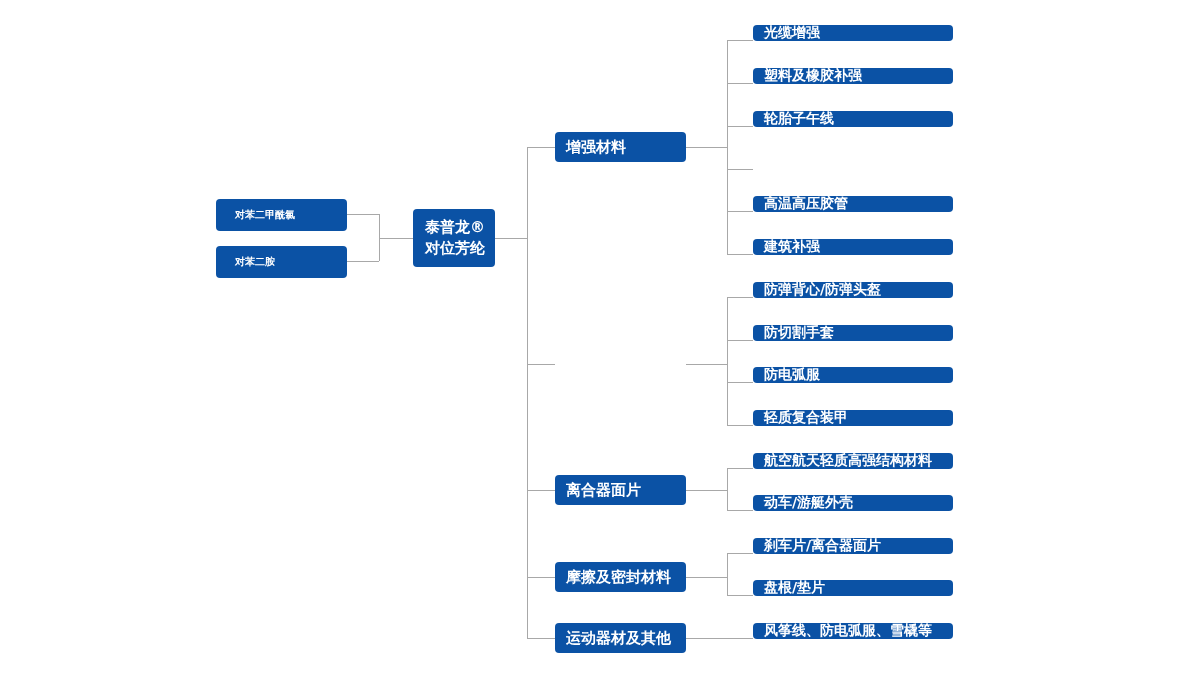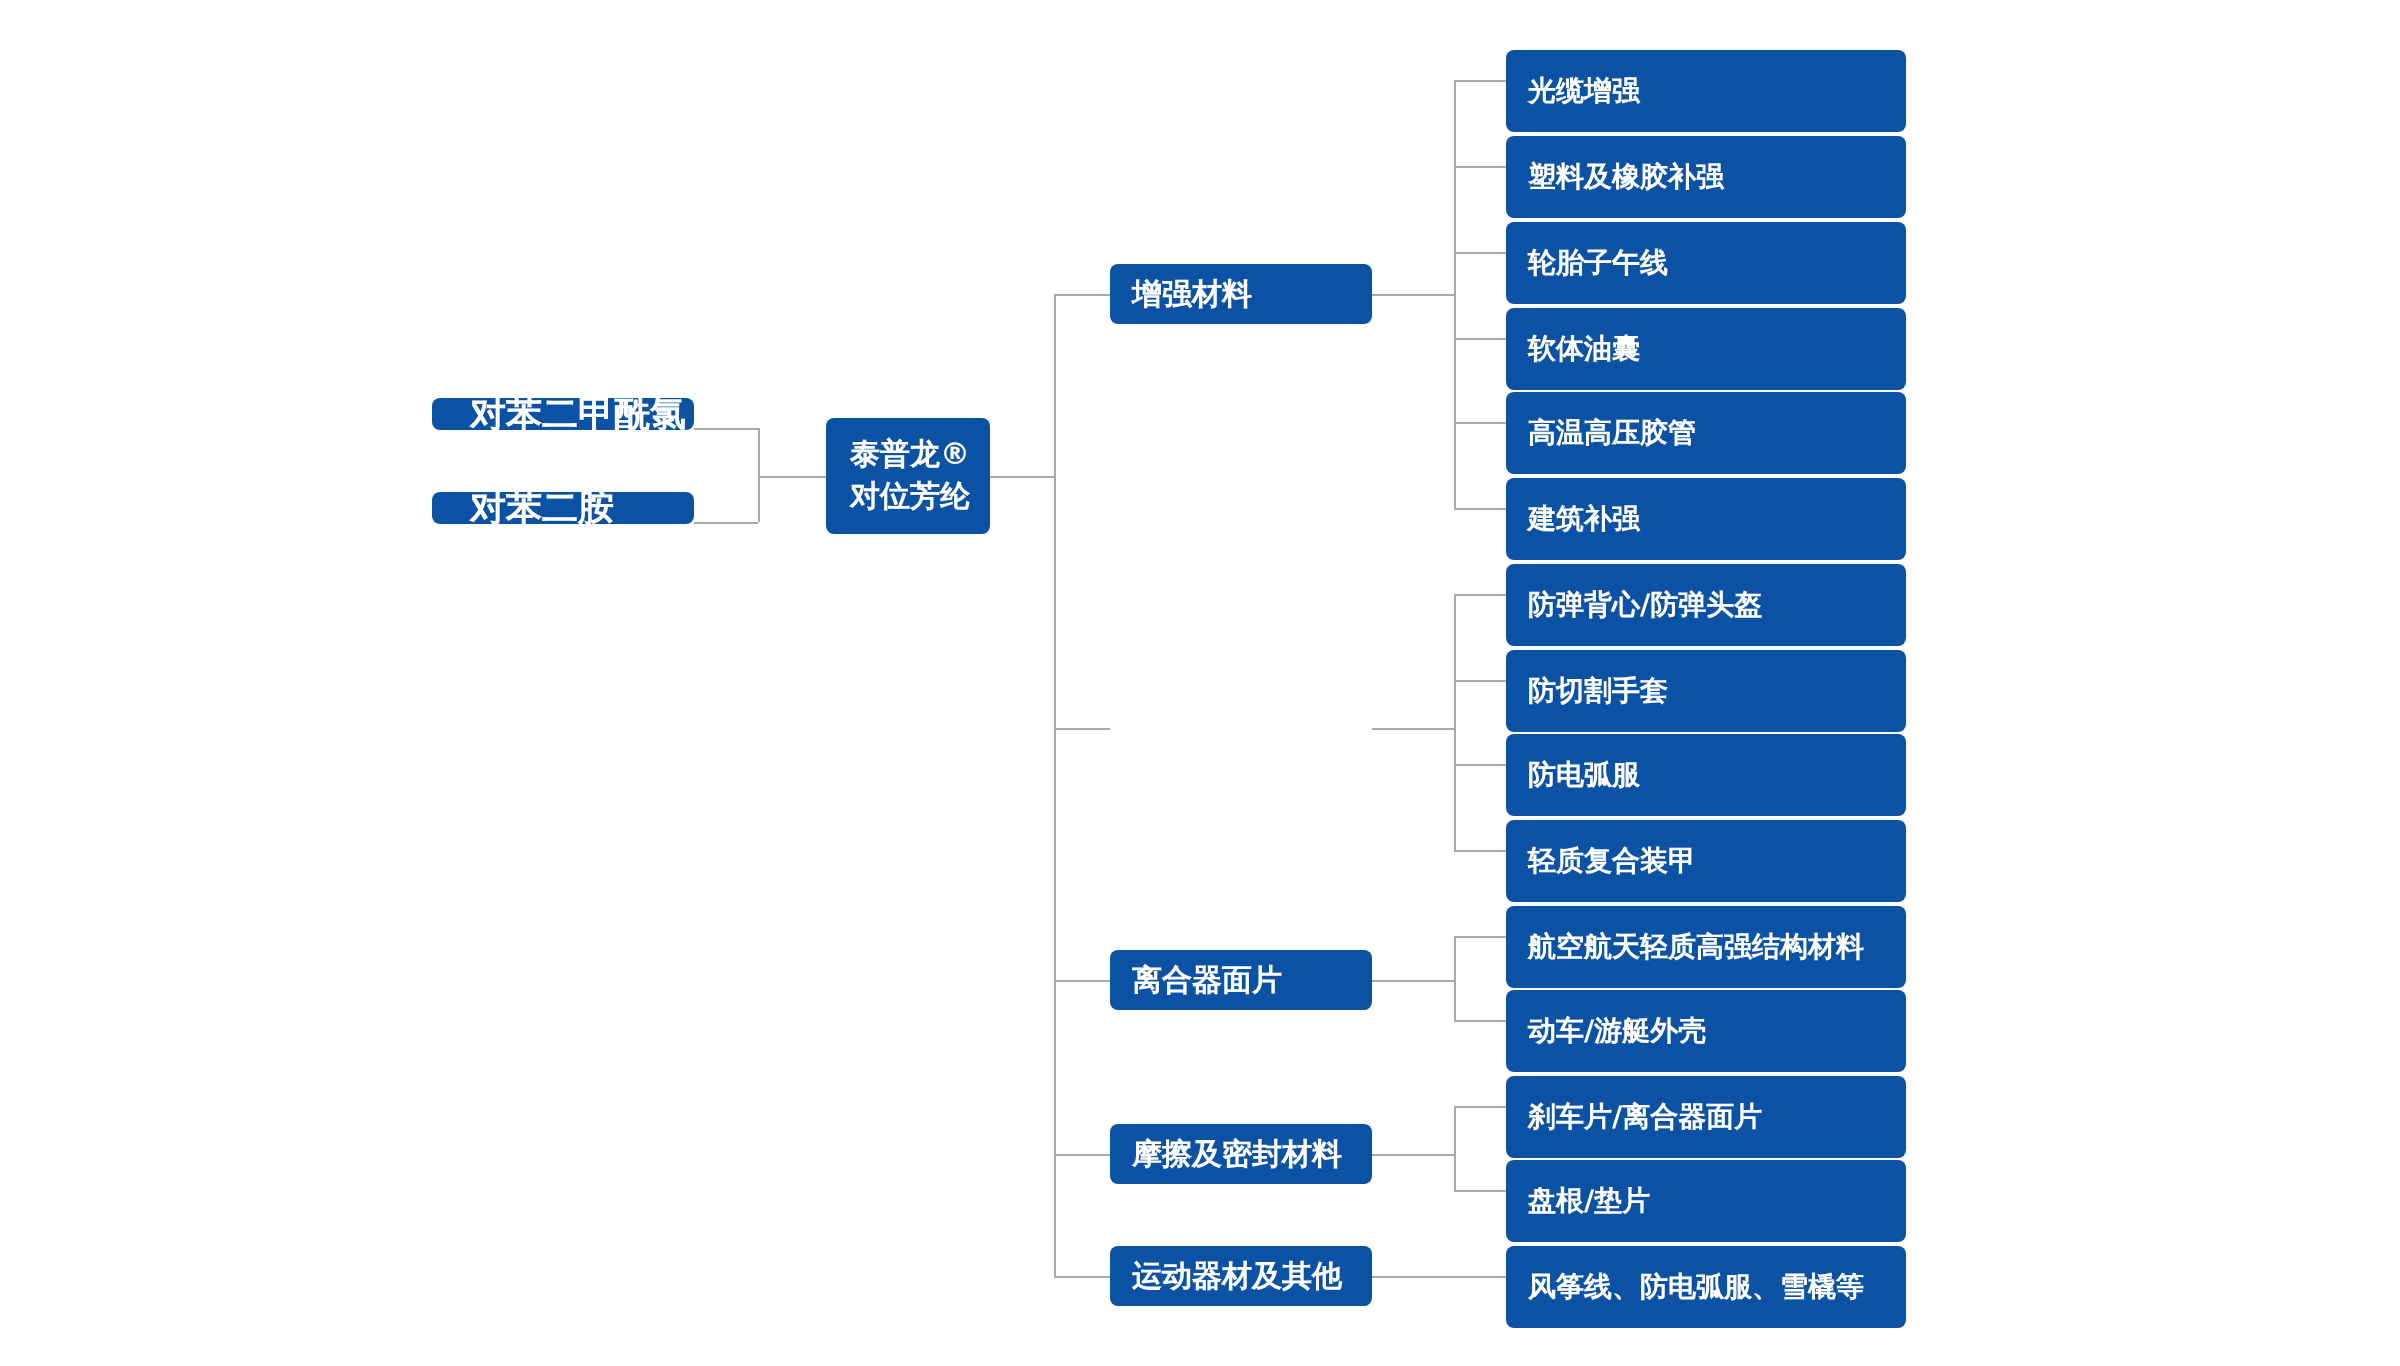--- a/index.html
+++ b/index.html
@@ -15,28 +15,28 @@
     position: absolute;
     background: #0b52a5;
     color: #ffffff;
     font-weight: bold;
     display: flex;
     align-items: center;
     box-sizing: border-box;
     border-radius: 4px;
     white-space: nowrap;
   }
-  .src  { left: 216px; width: 131px; height: 16px; padding-left: 19px; font-size: 18px; }
+  .src  { left: 216px; width: 131px; height: 32px; padding-left: 19px; font-size: 10px; }
   .root {
     left: 413px; top: 209px; width: 82px; height: 58px;
     flex-direction: column; justify-content: center; align-items: flex-start;
     padding-left: 12px; font-size: 15px; line-height: 1.4;
   }
   .cat  { left: 555px; width: 131px; height: 30px; padding-left: 11px; font-size: 15px; }
-  .leaf { left: 753px; width: 200px; height: 41px; padding-left: 11px; font-size: 14px; }
+  .leaf { left: 753px; width: 200px; height: 16px; padding-left: 11px; font-size: 14px; }
   .hline, .vline { position: absolute; background: #a8a8a8; }
   .hline { height: 1px; }
   .vline { width: 1px; }
 </style>
 </head>
 <body>
 
 <div id="canvas">
 
   <div class="node src" style="top:199px">对苯二甲酰氯</div>
@@ -48,21 +48,20 @@
   </div>
 
   <div class="node cat" style="top:132px">增强材料</div>
   <div class="node cat" style="top:475px">离合器面片</div>
   <div class="node cat" style="top:623px">运动器材及其他</div>
   <div class="node cat" style="top:562px">摩擦及密封材料</div>
 
   <div class="node leaf" style="top:25px">光缆增强</div>
   <div class="node leaf" style="top:68px">塑料及橡胶补强</div>
   <div class="node leaf" style="top:111px">轮胎子午线</div>
-  <div class="node leaf" style="top:154px">软体油囊</div>
   <div class="node leaf" style="top:196px">高温高压胶管</div>
   <div class="node leaf" style="top:239px">建筑补强</div>
 
   <div class="node leaf" style="top:282px">防弹背心/防弹头盔</div>
   <div class="node leaf" style="top:325px">防切割手套</div>
   <div class="node leaf" style="top:367px">防电弧服</div>
   <div class="node leaf" style="top:410px">轻质复合装甲</div>
 
   <div class="node leaf" style="top:453px">航空航天轻质高强结构材料</div>
   <div class="node leaf" style="top:495px">动车/游艇外壳</div>

